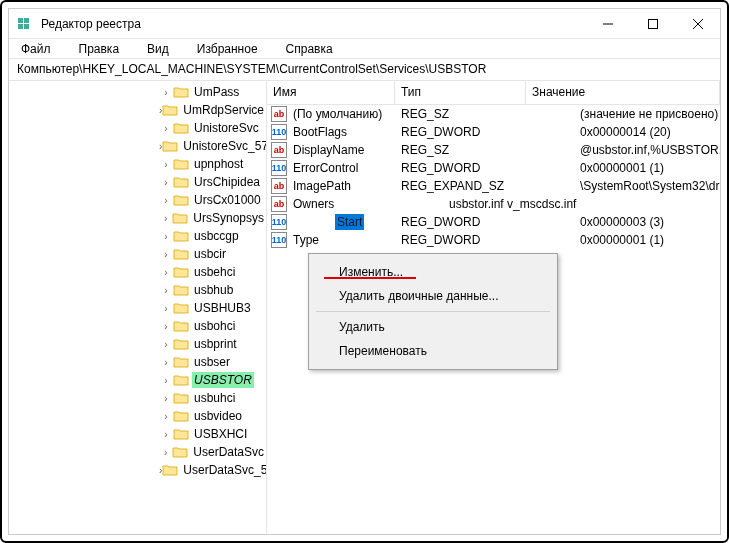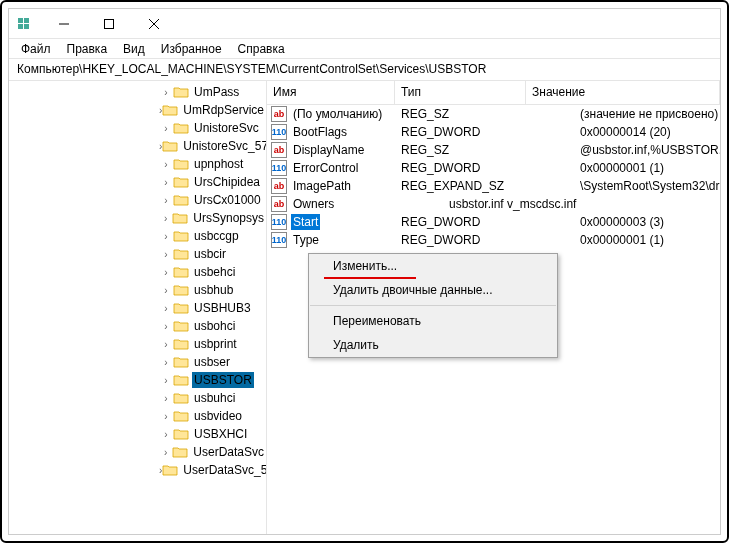--- a/index.html
+++ b/index.html
@@ -6,50 +6,50 @@
 body { background: #fff; width: 729px; height: 543px; position: relative; overflow: hidden; border: 2px solid #000; border-radius: 6px; }
 .outer-shadow { position: absolute; inset: 6px; background: #fff; border: 1px solid #ccc; display: flex; flex-direction: column; }
 
 .titlebar { height: 30px; display: flex; align-items: center; padding-left: 8px; border-bottom: 1px solid #e5e5e5; }
 .titlebar-icon { width: 16px; height: 16px; margin-right: 8px; display: inline-block; }
 .titlebar-title { flex: 1; font-size: 12px; }
 .win-controls { display: flex; height: 100%; }
 .win-btn { width: 45px; display: flex; align-items: center; justify-content: center; cursor: default; }
 .win-btn svg { width: 10px; height: 10px; }
 
-.menubar { height: 20px; display: flex; align-items: center; padding: 0 4px; gap: 0; border-bottom: 1px solid #e5e5e5; }
+.menubar { height: 20px; display: flex; align-items: center; padding: 0 4px; gap: 12px; border-bottom: 1px solid #e5e5e5; }
 .menu-item { padding: 2px 8px; cursor: default; }
 
 .addressbar { height: 22px; border-bottom: 1px solid #e5e5e5; padding: 3px 8px; font-size: 12px; white-space: nowrap; }
 
 .content { flex: 1; display: flex; overflow: hidden; }
 
 .tree-pane { width: 258px; border-right: 1px solid #e5e5e5; overflow-y: auto; overflow-x: hidden; padding-top: 2px; }
 .tree-item { display: flex; align-items: center; height: 18px; padding-left: 150px; white-space: nowrap; cursor: default; }
 .tree-arrow { width: 14px; font-size: 10px; color: #666; text-align: center; }
 .folder-icon { width: 16px; height: 14px; margin-right: 3px; flex-shrink: 0; }
 .folder-icon svg { width: 16px; height: 14px; display: block; }
 .tree-label { padding: 1px 2px; }
-.tree-item.selected .tree-label { background: #0369a1; }
+.tree-item.selected .tree-label { background: #86efac; font-style: italic; }
 
 .list-pane { flex: 1; display: flex; flex-direction: column; overflow: hidden; position: relative; }
 .list-header { display: flex; border-bottom: 1px solid #e5e5e5; height: 24px; flex-shrink: 0; }
 .list-col-h { padding: 4px 6px; border-right: 1px solid #e5e5e5; cursor: default; }
 .list-body { flex: 1; overflow: auto; }
 .list-row { display: flex; height: 18px; align-items: center; cursor: default; white-space: nowrap; }
 .col-name { width: 128px; display: flex; align-items: center; padding-left: 4px; }
 .col-type { width: 131px; padding-left: 6px; }
 .col-value { flex: 1; padding-left: 6px; overflow: hidden; margin-left: 48px; }
 .reg-icon { width: 16px; height: 16px; margin-right: 4px; flex-shrink: 0; display: flex; align-items: center; justify-content: center; font-size: 9px; font-weight: bold; border: 1px solid #888; }
 .reg-icon.sz { color: #c00; }
 .reg-icon.dw { color: #06c; }
 .val-label { padding: 1px 2px; }
-.list-row.selected .val-label { background: #0078d7; color: #ffffff; }
-
-.context-menu { position: absolute; left: 306px; top: 251px; width: 250px; background: #f0f0f0; border: 1px solid #a0a0a0; box-shadow: 2px 2px 4px rgba(0,0,0,0.25); z-index: 100; padding: 0; }
+.list-row.selected .val-label { background: #0078d7; color: #0f172a; margin-left: 44px; }
+
+.context-menu { position: absolute; left: 306px; top: 251px; width: 250px; background: #f0f0f0; border: 1px solid #a0a0a0; box-shadow: 2px 2px 4px rgba(0,0,0,0.25); z-index: 100; padding: 6px; }
 .ctx-item { padding: 5px 24px; cursor: default; }
 .ctx-sep { height: 1px; background: #d0d0d0; margin: 3px 1px; }
 .red-underline { position: absolute; left: 322px; top: 275px; width: 92px; height: 2px; background: #d00; z-index: 101; }
 
 ::-webkit-scrollbar { width: 17px; }
 ::-webkit-scrollbar-track { background: #f0f0f0; }
 ::-webkit-scrollbar-thumb { background: #c0c0c0; }
 </style>
 </head>
 <body>
@@ -58,20 +58,21 @@
 
   <div class="titlebar">
     <span class="titlebar-icon">
       <svg viewBox="0 0 16 16">
           <rect x="1" y="2" width="5" height="5" fill="#4a9"></rect>
           <rect x="7" y="2" width="5" height="5" fill="#4a9"></rect>
           <rect x="1" y="8" width="5" height="5" fill="#4a9"></rect>
           <rect x="7" y="8" width="5" height="5" fill="#4a9"></rect>
         </svg>
     </span>
+    <span class="titlebar-title">Редактор реестра</span>
     <div class="win-controls">
       <div class="win-btn">
           <svg viewBox="0 0 10 10">
             <line x1="0" y1="5" x2="10" y2="5" stroke="#000"></line>
           </svg>
         </div>
       <div class="win-btn">
           <svg viewBox="0 0 10 10">
             <rect x="0.5" y="0.5" width="9" height="9" fill="none" stroke="#000"></rect>
           </svg>
@@ -370,16 +371,16 @@
         </div>
     </div>
   </div>
 
 </div>
 
 <div class="context-menu">
   <div class="ctx-item">Изменить...</div>
   <div class="ctx-item">Удалить двоичные данные...</div>
   <div class="ctx-sep"></div>
+  <div class="ctx-item">Удалить</div>
   <div class="ctx-item">Переименовать</div>
-  <div class="ctx-item">Удалить</div>
 </div>
 <div class="red-underline"></div>
 
 </body></html>

